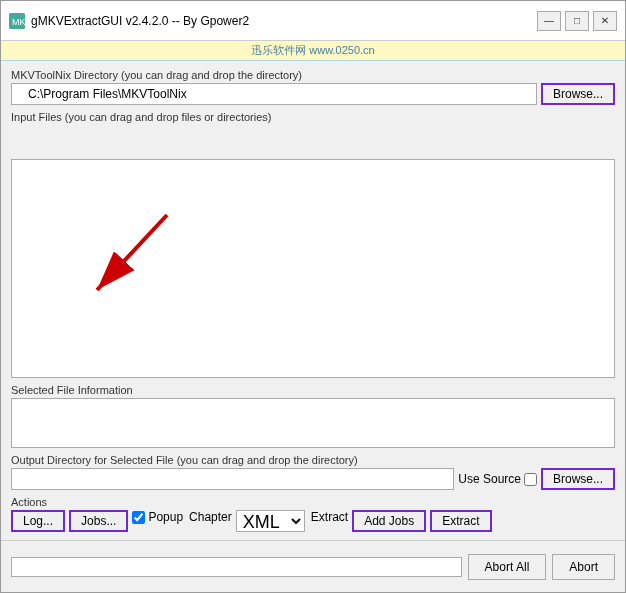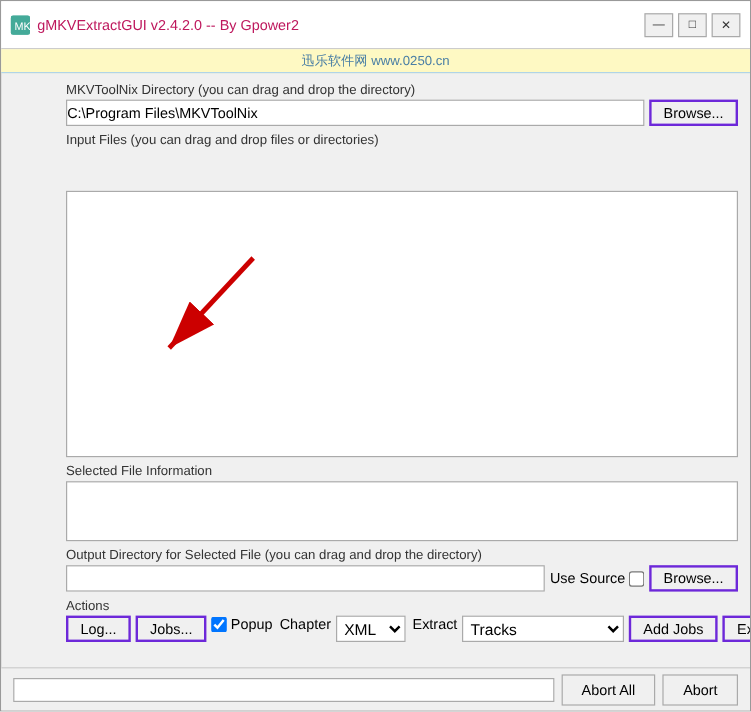--- a/index.html
+++ b/index.html
@@ -32,21 +32,21 @@
       width: 16px;
       height: 16px;
       margin-right: 6px;
       background: #4a9;
       border-radius: 2px;
       flex-shrink: 0;
     }
     .title-bar-text {
       flex: 1;
       font-size: 12px;
-      color: #be185d;
+      color: #000000;
     }
     .title-bar-controls {
       display: flex;
       gap: 4px;
     }
     .title-btn {
       width: 24px;
       height: 20px;
       border: 1px solid #aaa;
       background: #f0f0f0;
@@ -68,40 +68,39 @@
       flex-shrink: 0;
     }
 
     .content {
       flex: 1;
       padding: 8px 10px;
       display: flex;
       flex-direction: column;
       gap: 6px;
       overflow: hidden;
-      margin-left: 44px;
     }
 
     .section-label {
       font-size: 11px;
       color: #333;
       margin-bottom: 2px;
     }
 
     .row {
       display: flex;
       align-items: center;
       gap: 4px;
     }
 
     input[type="text"] {
       flex: 1;
       height: 22px;
       border: 1px solid #aaa;
-      padding: 2px 0;
+      padding: 2px 16px;
       font-size: 12px;
       background: #fff;
     }
 
     .btn {
       height: 22px;
       padding: 0 10px;
       border: 2px solid #6d28d9;
       background: #f0f0f0;
       font-size: 12px;
@@ -153,35 +152,34 @@
       display: flex;
       align-items: center;
       gap: 3px;
       font-size: 12px;
     }
 
     select {
       height: 22px;
       border: 1px solid #aaa;
       background: #fff;
-      font-size: 13px;
+      font-size: 18px;
       padding: 0 2px;
     }
 
     .bottom-bar {
-      height: 36px;
+      height: 52px;
       background: #f0f0f0;
       border-top: 1px solid #ccc;
       display: flex;
       align-items: center;
       justify-content: flex-end;
       padding: 0 10px;
       gap: 6px;
       flex-shrink: 0;
-      margin-top: 13px;
     }
 
     .progress-bar {
       flex: 1;
       height: 20px;
       border: 1px solid #aaa;
       background: #fff;
       margin-left: 0;
     }
 
@@ -277,27 +275,20 @@
           <input type="checkbox" checked="" style="">
           <span>Popup</span>
         </label>
         <span style="margin-left:2px;">Chapter</span>
         <select>
           <option>XML</option>
           <option>OGM</option>
           <option>CUE</option>
         </select>
         <span style="margin-left:2px;">Extract</span>
-        <select>
-          <option>Tracks</option>
-          <option>Tags</option>
-          <option>Cues</option>
-          <option>Timestamps</option>
-          <option>Cues+Timestamps</option>
-        </select>
         <button class="btn">Add Jobs</button>
         <button class="btn">Extract</button>
       </div>
     </div>
 
   </div>
 
   <div class="bottom-bar">
     <div class="progress-bar"></div>
     <button class="abort-btn">Abort All</button>

